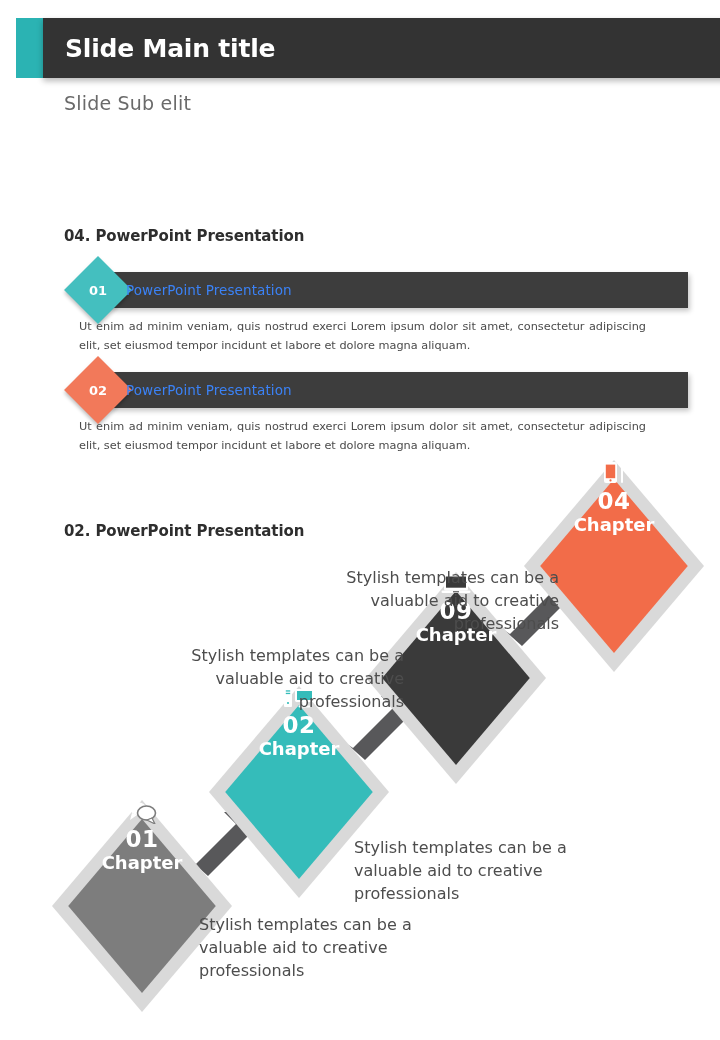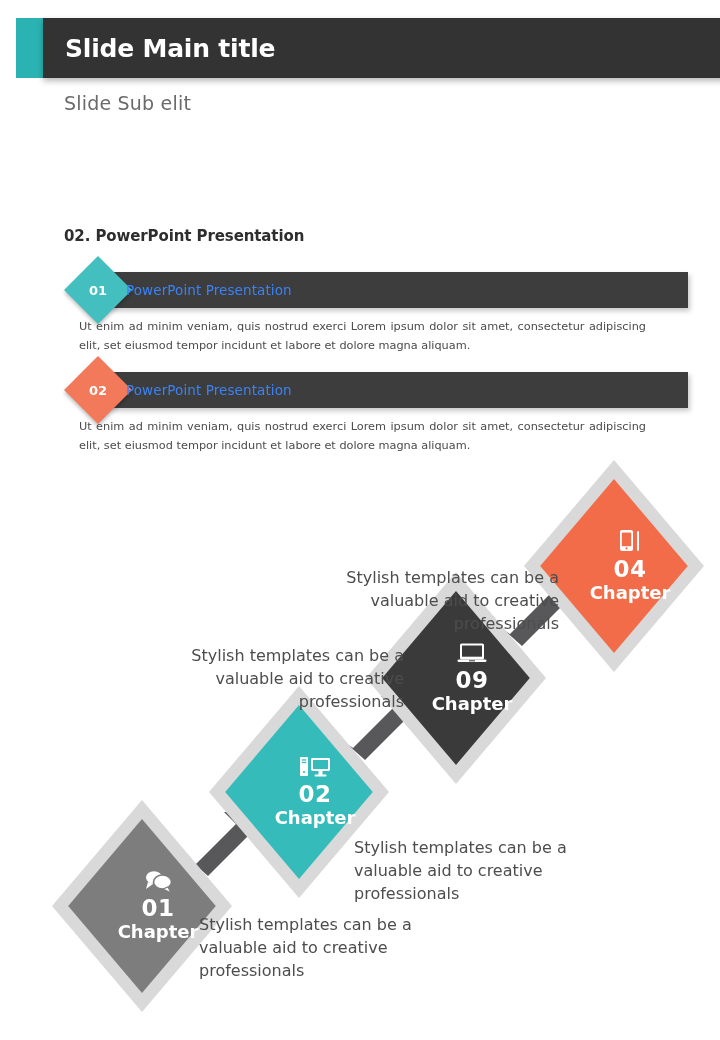--- a/index.html
+++ b/index.html
@@ -94,22 +94,22 @@
     position:absolute;left:0;top:0;width:100%;height:100%;
     background:#d9d9d9;
     clip-path:polygon(50% 0,100% 50%,50% 100%,0 50%);
     filter:drop-shadow(2px 3px 3px rgba(0,0,0,.22));
   }
   .dia-inner{
     position:absolute;left:9%;top:9%;width:82%;height:82%;
     clip-path:polygon(50% 0,100% 50%,50% 100%,0 50%);
   }
   .dia-content{
-    position:absolute;left:16px;top:0;width:100%;height:100%;
-    display:flex;flex-direction:column;align-items:center;justify-content:center;
+    position:absolute;left:0;top:0;width:100%;height:100%;
+    display:flex;flex-direction:column;align-items:center;justify-content:flex-start;
     color:#fff;
   }
   .dia-icon{margin-bottom:3px;line-height:0;}
   .dia-num{font-size:23px;font-weight:bold;line-height:1.05;letter-spacing:.5px;}
   .dia-sub{font-size:18px;line-height:1.3;font-weight:bold;}
 
   .fill-gray{background:#7d7d7d;}
   .fill-teal{background:#35bcba;}
   .fill-dark{background:#3a3a3a;}
   .fill-orange{background:#f26c49;}
@@ -131,40 +131,41 @@
 <div class="slide">
 
   <div class="header">
     <div class="header-accent"></div>
     <div class="header-bar"></div>
     <div class="header-title">Slide Main title</div>
   </div>
 
   <div class="subtitle">Slide Sub elit</div>
 
-  <div class="sec-heading" id="sec1-heading">02. PowerPoint Presentation</div>
+  <div class="sec-heading" id="sec1-heading">04. PowerPoint Presentation</div>
 
   <div class="row-item" style="top:272px;">
     <div class="row-bar"></div>
     <div class="row-badge badge-teal">
       <div class="num">01</div>
     </div>
     <div class="row-bar-label">PowerPoint Presentation</div>
   </div>
   <div class="row-desc" style="top:318px;">Ut enim ad minim veniam, quis nostrud exerci  Lorem ipsum dolor sit amet, consectetur adipiscing elit, set eiusmod tempor incidunt et labore et dolore magna aliquam.</div>
 
   <div class="row-item" style="top:372px;">
     <div class="row-bar"></div>
     <div class="row-badge badge-orange">
       <div class="num">02</div>
     </div>
     <div class="row-bar-label">PowerPoint Presentation</div>
   </div>
   <div class="row-desc" style="top:418px;">Ut enim ad minim veniam, quis nostrud exerci  Lorem ipsum dolor sit amet, consectetur adipiscing elit, set eiusmod tempor incidunt et labore et dolore magna aliquam.</div>
 
+  <div class="sec-heading" id="sec2-heading">02. PowerPoint Presentation</div>
 
   <div class="process">
 
     <svg class="arrow" style="left:168px;top:262px;" width="80" height="70" viewBox="0 0 80 70">
       <polygon points="4,52 22,68 62,28 74,40 74,4 38,4 50,16 10,56" fill="#58585a" transform="translate(2,-2)"></polygon>
     </svg>
     <svg class="arrow" style="left:325px;top:146px;" width="80" height="70" viewBox="0 0 80 70">
       <polygon points="4,52 22,68 62,28 74,40 74,4 38,4 50,16 10,56" fill="#58585a" transform="translate(2,-2)"></polygon>
     </svg>
     <svg class="arrow" style="left:482px;top:32px;" width="80" height="70" viewBox="0 0 80 70">

